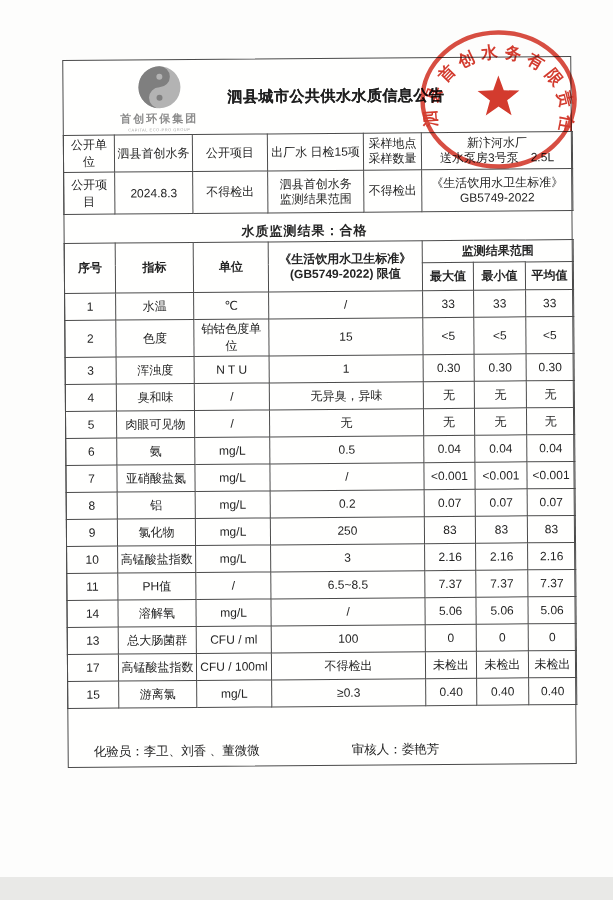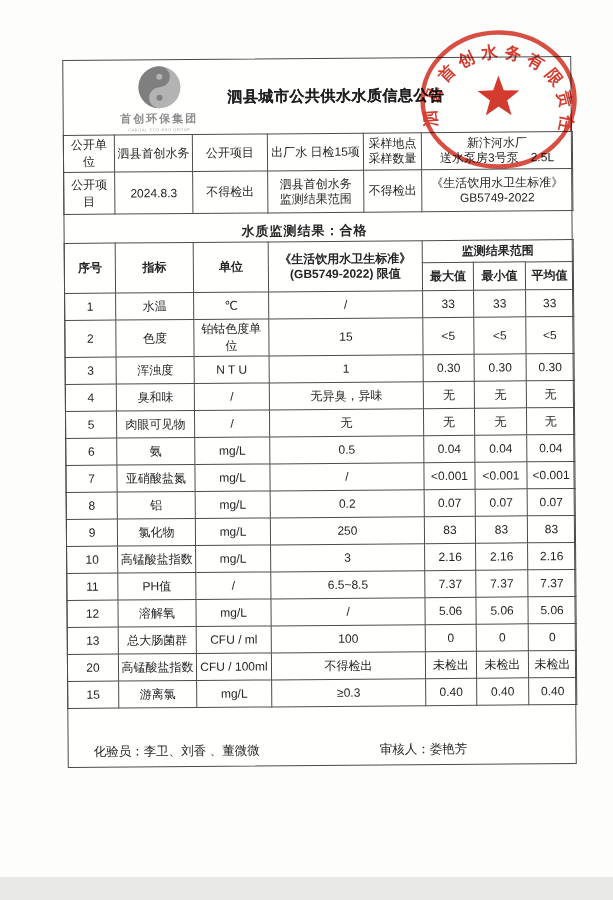--- a/index.html
+++ b/index.html
@@ -30,21 +30,21 @@
   .two-line div { line-height:1.25; }
   .main-table { position:absolute; left:-1px; top:182px; }
   .main-table th { font-weight:700; }
   .main-table tbody td { height:27px; }
   .result-line { position:absolute; left:0; top:163px; width:480px;
     text-align:center; font-size:13px; font-weight:700; color:#242424;
     letter-spacing:1px; }
   .footer { position:absolute; left:0; bottom:5px; width:509px; height:18px;
     font-size:12.5px; color:#242424; }
   .footer .testers { position:absolute; left:25px; }
-  .footer .reviewer { position:absolute; left:311px;font-family:Liberation Serif, serif; }
+  .footer .reviewer { position:absolute; left:283px;font-family:Liberation Serif, serif; }
 </style>
 </head>
 <body>
 
 <div class="canvas">
   <div class="page-frame">
 
     <div class="header">
       <div class="logo">
         <svg width="46" height="46" viewBox="0 0 46 46">
@@ -235,39 +235,39 @@
           <tr>
             <td>11</td>
             <td>PH值</td>
             <td>/</td>
             <td>6.5~8.5</td>
             <td>7.37</td>
             <td>7.37</td>
             <td>7.37</td>
           </tr>
           <tr>
-            <td>12</td>
+            <td>14</td>
             <td>溶解氧</td>
             <td>mg/L</td>
             <td>/</td>
             <td>5.06</td>
             <td>5.06</td>
             <td>5.06</td>
           </tr>
           <tr>
             <td>13</td>
             <td>总大肠菌群</td>
             <td>CFU / ml</td>
             <td>100</td>
             <td>0</td>
             <td>0</td>
             <td>0</td>
           </tr>
           <tr>
-            <td>20</td>
+            <td>17</td>
             <td>高锰酸盐指数</td>
             <td>CFU / 100ml</td>
             <td>不得检出</td>
             <td>未检出</td>
             <td>未检出</td>
             <td>未检出</td>
           </tr>
           <tr>
             <td>15</td>
             <td>游离氯</td>

